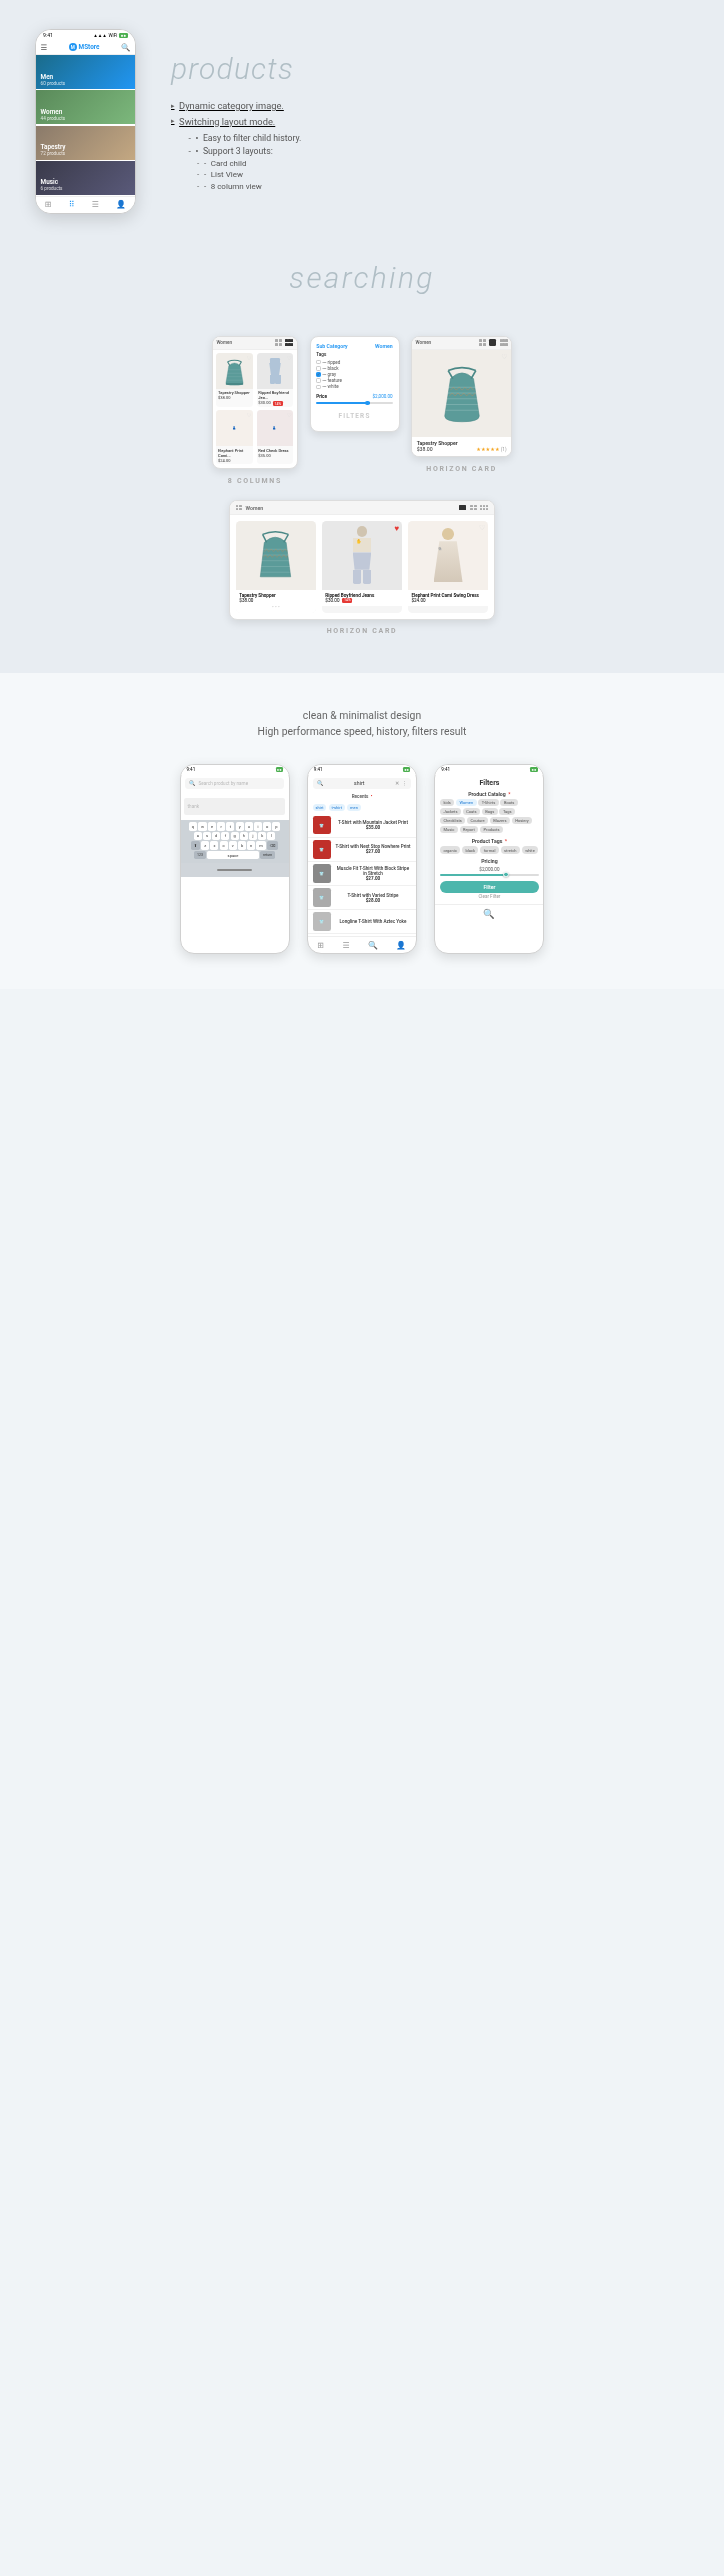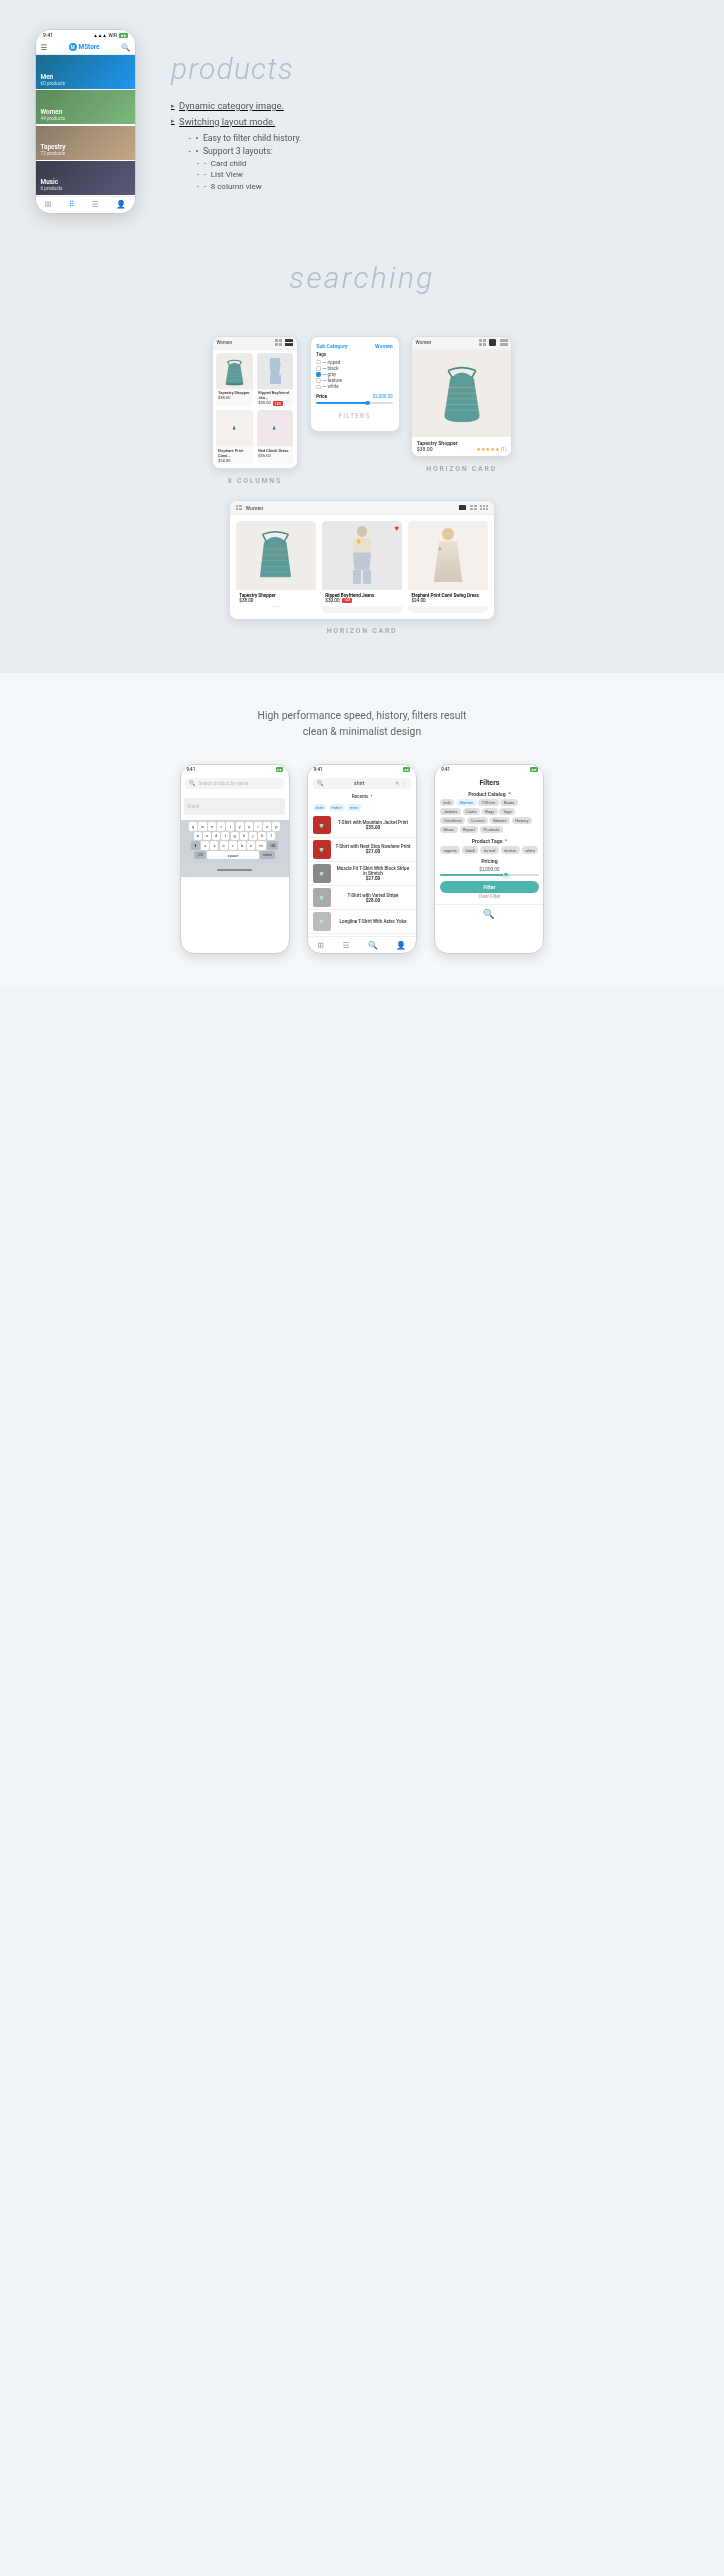--- a/index.html
+++ b/index.html
@@ -957,22 +957,22 @@
 
         </div>
       </div>
       <div class="section-label" style="font-size:7px;font-weight:700;letter-spacing:1.7px;color:#aaa;margin-top:3px;">HORIZON CARD</div>
     </div>
   </div>
 
 </div>
 
 <div class="section-searching">
+  <p style="font-size:10.4px;color:#666;line-height:1.6;">clean &amp; minimalist design</p>
   <p style="font-size:10.4px;color:#666;line-height:1.6;">High performance speed, history, filters result</p>
-  <p style="font-size:10.4px;color:#666;line-height:1.6;">clean &amp; minimalist design</p>
 
   <div class="search-phones-row">
 
     <div class="search-phone">
       <div class="search-phone-status">
         <span>9:41</span>
         <span style="background:#4caf50;color:white;border-radius:1.2px;font-size:4px;padding:0 1.2px;">●●</span>
       </div>
 
       <div class="search-input-bar">

